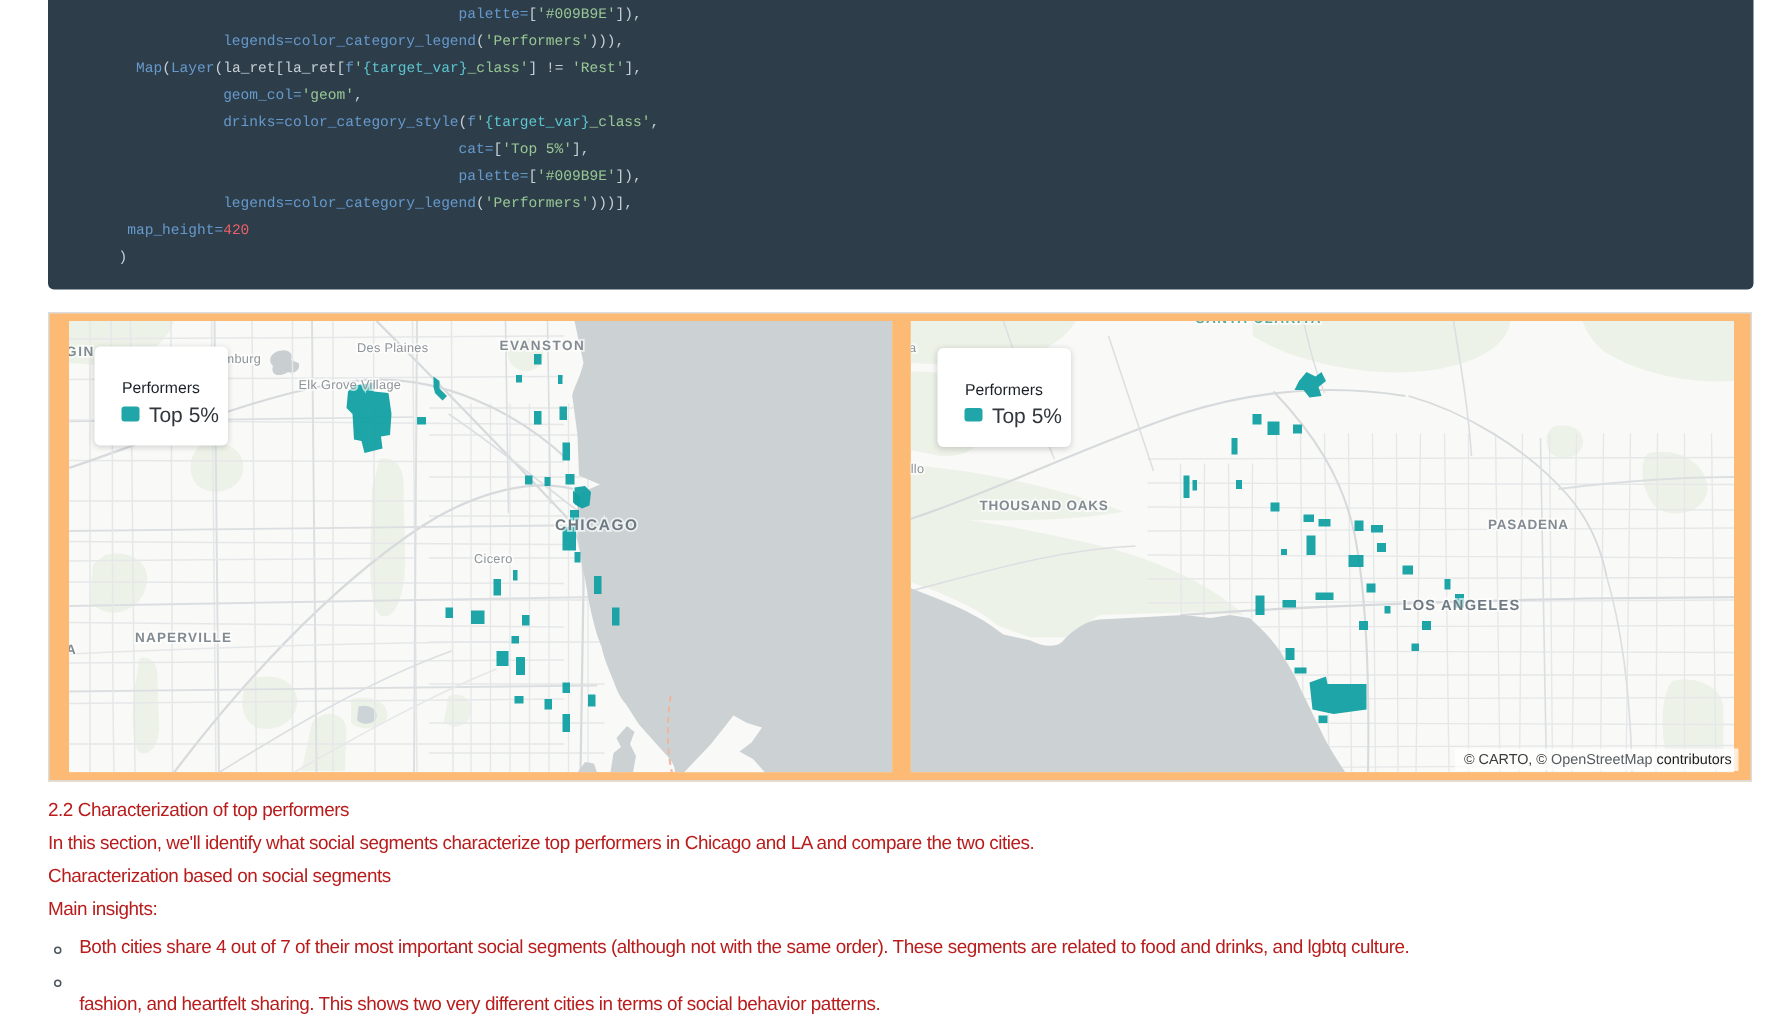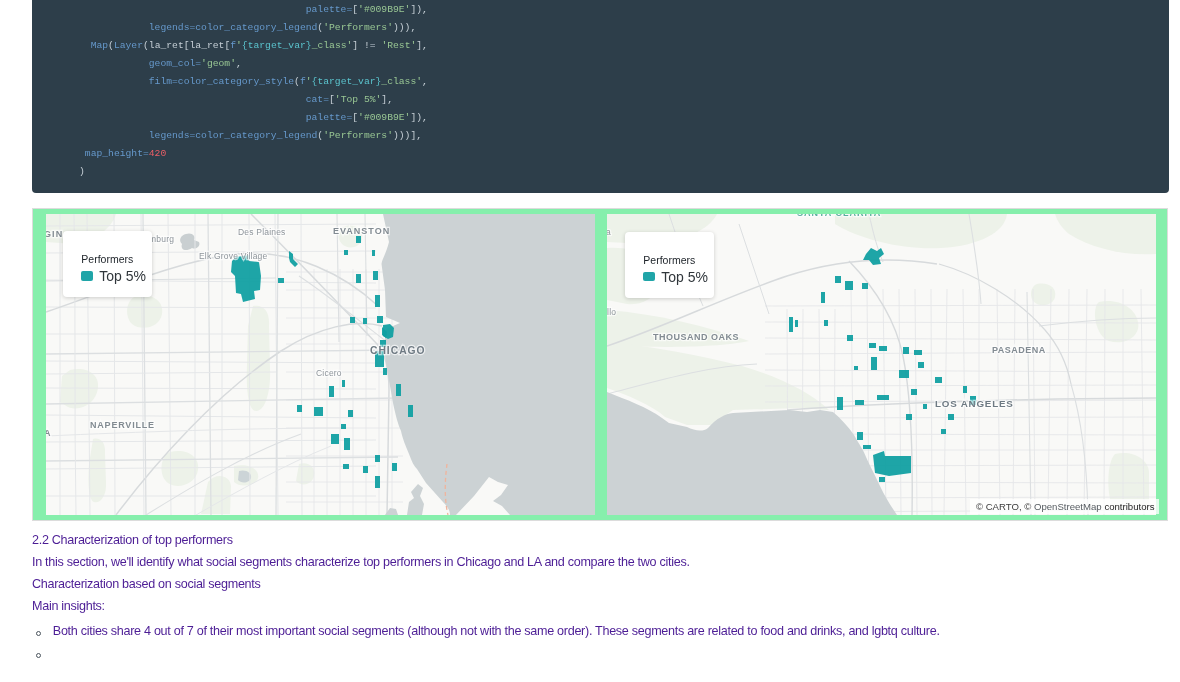--- a/index.html
+++ b/index.html
@@ -17,54 +17,54 @@
     font-size:9.7px; line-height:18px; white-space:pre;
     color:#c6cfd6;
   }
   .kb { color:#6699cc; }
   .st { color:#99c794; }
   .cy { color:#5bc4ce; }
   .nu { color:#ec5f67; }
 
   #mapbox {
     position:absolute; left:32px; top:207.5px; width:1135.5px; height:313px;
-    background:#86efac; border:1px solid #dcdcdc;
+    background:#fdba74; border:1px solid #dcdcdc;
   }
   .map { position:absolute; top:5.5px; width:549px; height:301px; overflow:hidden; }
   #mapL { left:13px; }
   #mapR { left:574px; }
 
   .legend {
     position:absolute; width:89px; height:66px; background:#fff;
     border-radius:4px; box-shadow:0 1px 4px rgba(0,0,0,0.18);
   }
   .legend .ttl { position:absolute; left:18px; top:23px; font-size:10.5px; line-height:10.5px; color:#1b2127; }
   .legend .sw  { position:absolute; left:18px; top:40px; width:12px; height:9.5px;
                  background:#20a5a8; border-radius:2px; }
   .legend .lbl { position:absolute; left:36px; top:41px; font-size:14px; line-height:8.5px; color:#30363b; }
 
   #attr {
     position:absolute; right:8px; bottom:5.5px; height:15px;
     background:rgba(255,255,255,0.75); font-size:9.6px; color:#3c3c3c;
     padding:2px 4px 0 6px; line-height:11px;
   }
 
-  .t { position:absolute; left:32px; font-size:12.6px; line-height:15px; color:#4c1d95; white-space:nowrap; letter-spacing:-0.3px; }
+  .t { position:absolute; left:32px; font-size:12.6px; line-height:15px; color:#b91c1c; white-space:nowrap; letter-spacing:-0.3px; }
   .marker { position:absolute; width:5px; height:5px; border:1.3px solid #4a545d; border-radius:50%; }
 </style>
 </head>
 <body>
 <div id="page">
 
   <div id="code">
       <pre><span>                                       </span><span class="kb">palette=</span>[<span class="st">'#009B9E'</span>]),
             <span class="kb">legends=color_category_legend</span>(<span class="st">'Performers'</span>))),
   <span class="kb">Map</span>(<span class="kb">Layer</span>(la_ret[la_ret[<span class="kb">f</span><span class="st">'</span><span class="cy">{target_var}</span><span class="st">_class'</span>] != <span class="st">'Rest'</span>],
             <span class="kb">geom_col=</span><span class="st">'geom'</span>,
-            <span class="kb">film=color_category_style</span>(<span class="kb">f</span><span class="st">'</span><span class="cy">{target_var}</span><span class="st">_class'</span>,
+            <span class="kb">drinks=color_category_style</span>(<span class="kb">f</span><span class="st">'</span><span class="cy">{target_var}</span><span class="st">_class'</span>,
                                        <span class="kb">cat=</span>[<span class="st">'Top 5%'</span>],
                                        <span class="kb">palette=</span>[<span class="st">'#009B9E'</span>]),
             <span class="kb">legends=color_category_legend</span>(<span class="st">'Performers'</span>)))],
  <span class="kb">map_height=</span><span class="nu">420</span>
 )</pre>
     </div>
 
   <div id="mapbox">
     <div class="map" id="mapL">
         <svg width="549" height="301" viewBox="0 0 549 301" style="display:block">
@@ -308,14 +308,15 @@
 
   <div class="t" style="top:532.6px;" id="tl1">2.2 Characterization of top performers</div>
   <div class="t" style="top:576.6px;" id="tl3">Characterization based on social segments</div>
   <div class="t" style="top:554.6px;" id="tl2">In this section, we'll identify what social segments characterize top performers in Chicago and LA and compare the two cities.</div>
   <div class="t" style="top:598.6px;" id="tl4">Main insights:</div>
 
   <div class="marker" style="left:36px; top:631px;"></div>
   <div class="t" style="left:52.8px; top:623.8px;" id="tb1">Both cities share 4 out of 7 of their most important social segments (although not with the same order). These segments are related to food and drinks, and lgbtq culture.</div>
 
   <div class="marker" style="left:36px; top:653.2px;"></div>
+  <div class="t" style="left:52.8px; top:662.1px;" id="tb2b">fashion, and heartfelt sharing. This shows two very different cities in terms of social behavior patterns.</div>
 
 </div>
 
 </body></html>

